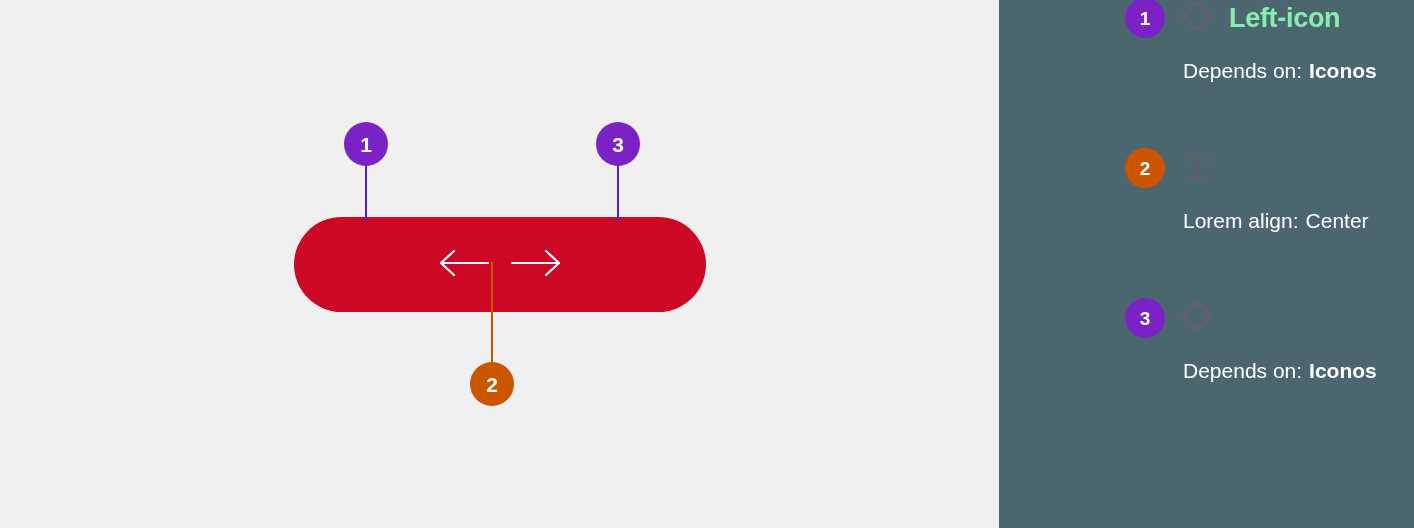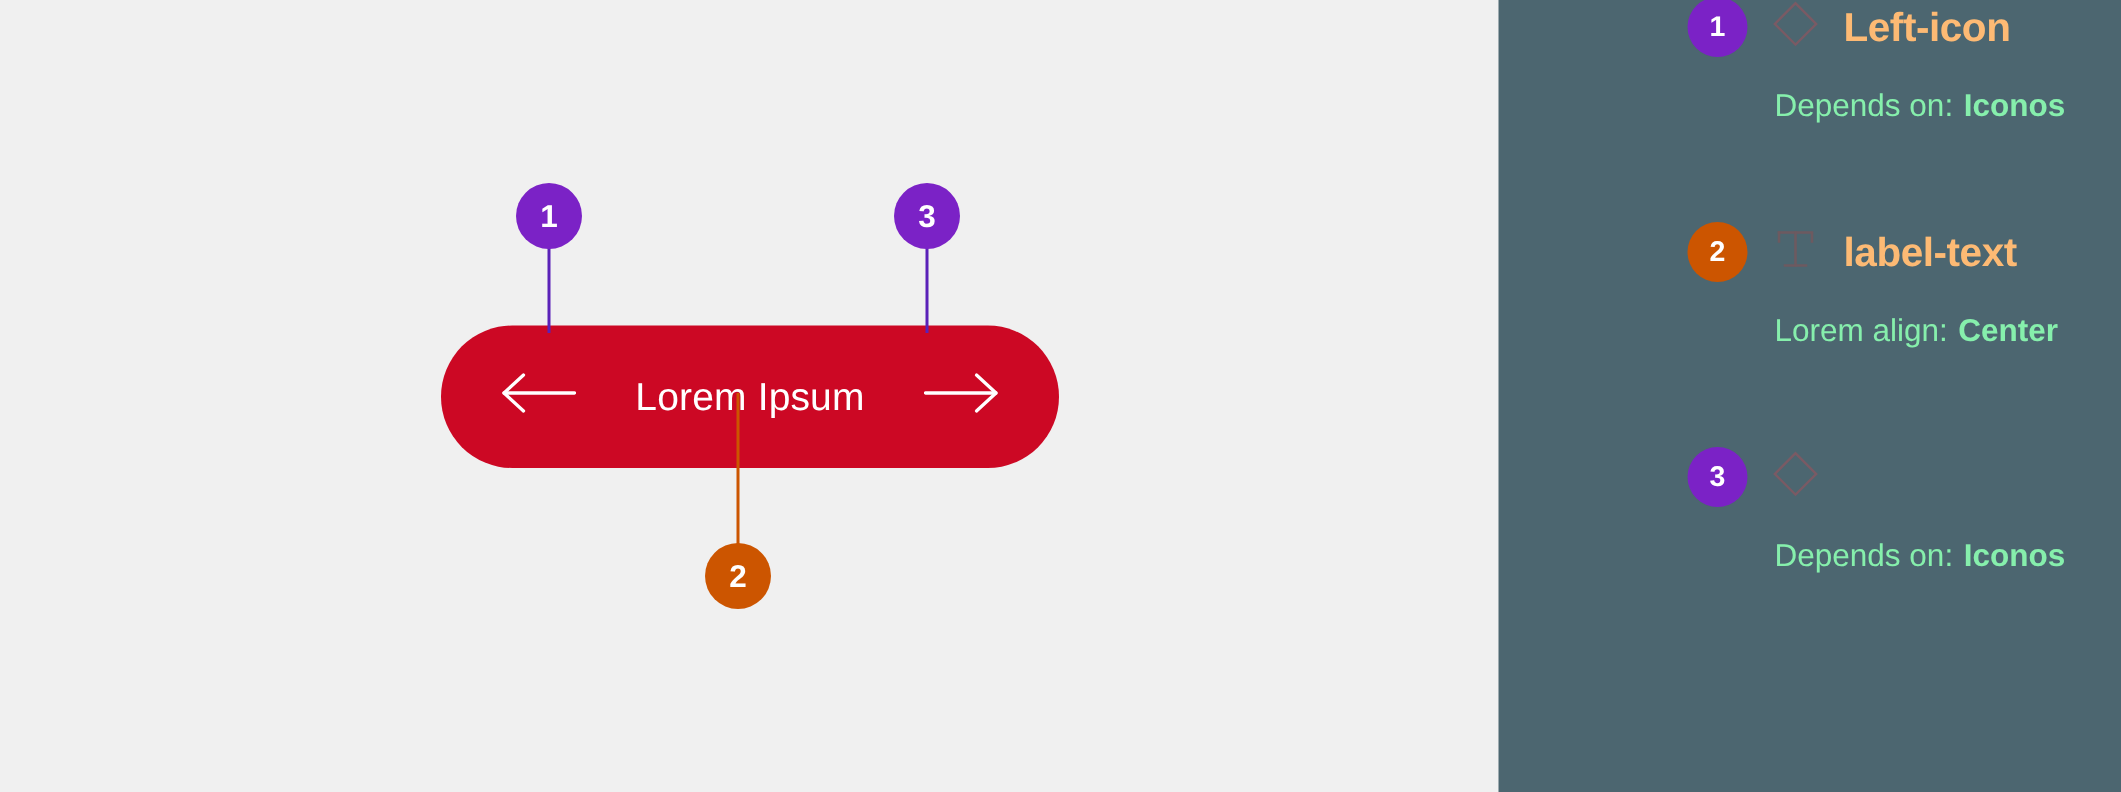--- a/index.html
+++ b/index.html
@@ -132,57 +132,56 @@
     font-size: 19px;
     font-weight: 700;
     line-height: 1;
   }
   .insp-badge.purple { background: #7b22c6; }
   .insp-badge.orange { background: #cc5500; }
 
   .insp-ico { flex: 0 0 auto; display: block; }
 
   .insp-title {
-    color: #fdba74;
+    color: #86efac;
     font-size: 27px;
     font-weight: 700;
     letter-spacing: -0.3px;
     white-space: nowrap;
   }
 
   .insp-prop {
     padding-left: 184px;
     margin-top: 20px;
     white-space: nowrap;
-    color: #86efac;
+    color: #ffffff;
     font-size: 21px;
     line-height: 1;
   }
   .insp-prop .pkey { font-weight: 400; }
-  .insp-prop .pval { font-weight: 700; margin-left: 7px; }
+  .insp-prop .pval { font-weight: 400; margin-left: 7px; }
   .insp-prop .pval.bold { font-weight: 700; }
 </style>
 </head>
 <body>
 
 <div id="app">
 
   <div id="canvas">
 
     <div id="pill-button">
       <div id="pill-inner">
 
         <span class="arrow-ico">
           <svg width="52" height="30" viewBox="0 0 52 30" fill="none" xmlns="http://www.w3.org/2000/svg" aria-hidden="true">
             <path d="M51 15 H4" stroke="#ffffff" stroke-width="2.2" stroke-linecap="round"></path>
             <path d="M17 3 L4 15 L17 27" stroke="#ffffff" stroke-width="2.2" stroke-linecap="round" stroke-linejoin="round"></path>
           </svg>
         </span>
 
-        <span id="pill-label">Lorem Ipsum</span>
 
         <span class="arrow-ico">
           <svg width="52" height="30" viewBox="0 0 52 30" fill="none" xmlns="http://www.w3.org/2000/svg" aria-hidden="true">
             <path d="M1 15 H48" stroke="#ffffff" stroke-width="2.2" stroke-linecap="round"></path>
             <path d="M35 3 L48 15 L35 27" stroke="#ffffff" stroke-width="2.2" stroke-linecap="round" stroke-linejoin="round"></path>
           </svg>
         </span>
 
       </div>
     </div>
@@ -219,21 +218,20 @@
       <div class="insp-head">
         <span class="insp-badge orange">2</span>
         <span class="insp-ico">
           <svg width="36" height="36" viewBox="0 0 36 36" fill="none" xmlns="http://www.w3.org/2000/svg" aria-hidden="true">
             <path d="M7 7 H29 V13" stroke="#6d5a60" stroke-width="1.7" fill="none" stroke-linecap="square"></path>
             <path d="M7 13 V7" stroke="#6d5a60" stroke-width="1.7" fill="none" stroke-linecap="square"></path>
             <path d="M18 7 V29" stroke="#6d5a60" stroke-width="1.7" stroke-linecap="square"></path>
             <path d="M11 29 H25" stroke="#6d5a60" stroke-width="1.7" stroke-linecap="square"></path>
           </svg>
         </span>
-        <span class="insp-title">label-text</span>
       </div>
       <div class="insp-prop">
         <span class="pkey">Lorem align:</span><span class="pval">Center</span>
       </div>
     </div>
 
     <div class="insp-group" id="group-3">
       <div class="insp-head">
         <span class="insp-badge purple">3</span>
         <span class="insp-ico">

